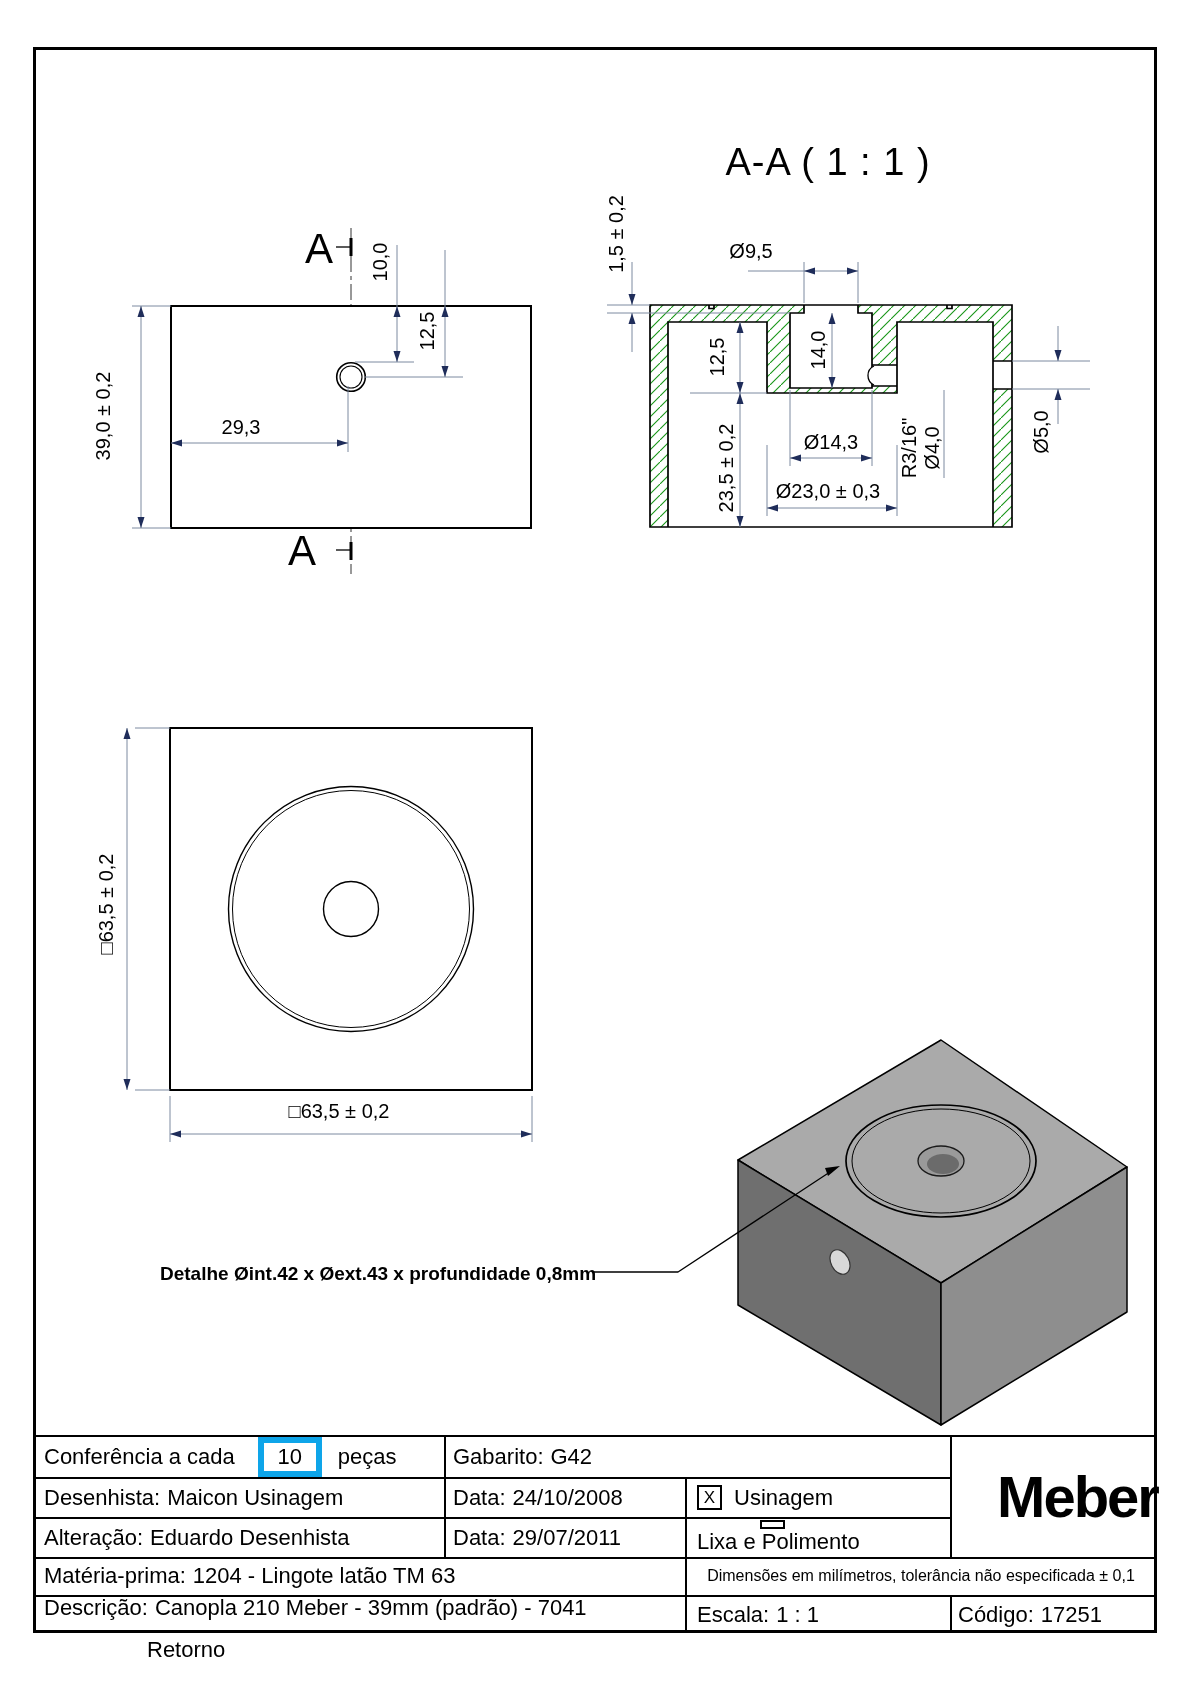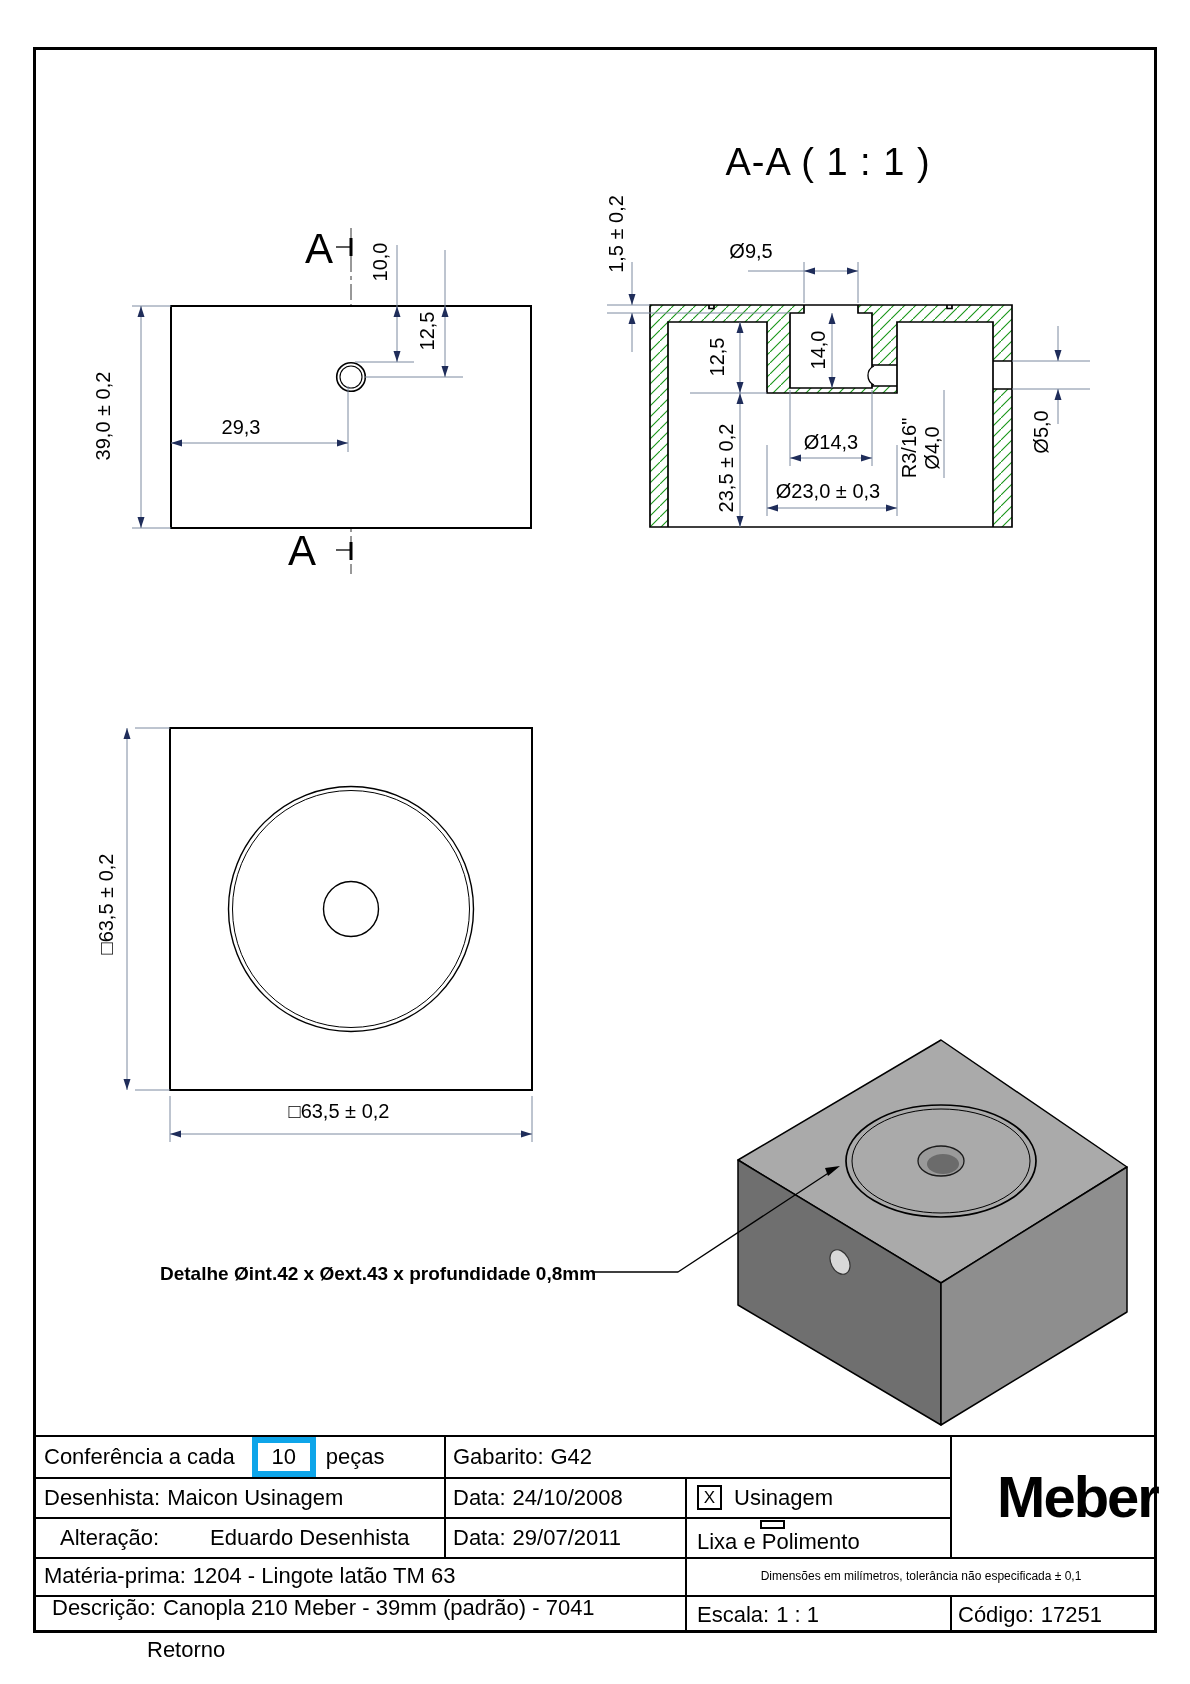--- a/index.html
+++ b/index.html
@@ -15,21 +15,21 @@
   .marker{font-size:42px;}
   .sec-title{font-size:38px;letter-spacing:1px;}
   .note{font-size:19px;font-weight:bold;}
   
   .tbh{position:absolute;height:2px;background:#000;}
   .tbv{position:absolute;width:2px;background:#000;}
   .cell{position:absolute;display:flex;align-items:center;font-size:22px;white-space:nowrap;}
   .cell .lab{margin-right:7px;}
   .valbox{display:inline-flex;align-items:center;justify-content:center;border:6px solid #0ea5e9;min-width:52px;height:28px;margin:0 10px;font-size:22px;}
   .chk{display:inline-flex;align-items:center;justify-content:center;width:25px;height:25px;border:2px solid #000;margin-right:12px;font-size:17px;box-sizing:border-box;}
-  .small-note{font-size:12px;justify-content:center;}
+  .small-note{font-size:16px;justify-content:center;}
   .logo{position:absolute;display:flex;align-items:center;justify-content:center;font-size:58px;font-weight:bold;letter-spacing:-2px;}
 </style>
 </head>
 <body>
 
 <div class="page">
   <div class="frame"></div>
 
   <svg class="draw" width="1190" height="1684" viewBox="0 0 1190 1684">
     <defs>
@@ -166,21 +166,21 @@
   <div class="tbh" style="left:33px;top:1435px;width:1124px;"></div>
   <div class="tbh" style="left:33px;top:1477px;width:917px;"></div>
   <div class="tbh" style="left:33px;top:1517px;width:917px;"></div>
   <div class="tbh" style="left:33px;top:1557px;width:1124px;"></div>
   <div class="tbh" style="left:33px;top:1595px;width:1124px;"></div>
   <div class="tbv" style="left:444px;top:1435px;height:122px;"></div>
   <div class="tbv" style="left:685px;top:1477px;height:156px;"></div>
   <div class="tbv" style="left:950px;top:1435px;height:122px;"></div>
   <div class="tbv" style="left:950px;top:1595px;height:38px;"></div>
 
-  <div class="cell" style="left:44px;top:1439px;height:36px;">
+  <div class="cell" style="left:44px;top:1439px;height:36px;gap:6px;">
     <span class="lab">Conferência a cada</span>
     <span class="valbox">10</span>
     <span>peças</span>
   </div>
   <div class="cell" style="left:453px;top:1439px;height:36px;">
     <span class="lab">Gabarito:</span>
     <span>G42</span>
   </div>
 
   <div class="cell" style="left:44px;top:1480px;height:35px;">
@@ -189,42 +189,42 @@
   </div>
   <div class="cell" style="left:453px;top:1480px;height:35px;">
     <span class="lab">Data:</span>
     <span>24/10/2008</span>
   </div>
   <div class="cell" style="left:697px;top:1480px;height:35px;">
     <span class="chk">X</span>
     <span>Usinagem</span>
   </div>
 
-  <div class="cell" style="left:60px;top:1520px;height:35px;gap:44px;">
+  <div class="cell" style="left:44px;top:1520px;height:35px;">
     <span class="lab">Alteração:</span>
     <span>Eduardo Desenhista</span>
   </div>
   <div class="cell" style="left:453px;top:1520px;height:35px;">
     <span class="lab">Data:</span>
     <span>29/07/2011</span>
   </div>
   <div class="cell" style="left:697px;top:1520px;height:35px;flex-direction:column;">
     <span class="chk"></span>
     <span>Lixa e Polimento</span>
   </div>
 
   <div class="cell" style="left:44px;top:1559px;height:34px;">
     <span class="lab">Matéria-prima:</span>
     <span>1204 - Lingote latão TM 63</span>
   </div>
   <div class="cell small-note" style="left:687px;top:1559px;width:468px;height:34px;">
     <span>Dimensões em milímetros, tolerância não especificada ± 0,1</span>
   </div>
 
-  <div class="cell" style="left:44px;top:1598px;height:20px;margin-left:8px;">
+  <div class="cell" style="left:44px;top:1598px;height:20px;">
     <span class="lab">Descrição:</span>
     <span>Canopla 210 Meber - 39mm (padrão) - 7041</span>
   </div>
   <div class="lbl" style="left:147px;top:1637px;font-size:22px;">Retorno</div>
   <div class="cell" style="left:697px;top:1598px;height:34px;">
     <span class="lab">Escala:</span>
     <span>1 : 1</span>
   </div>
   <div class="cell" style="left:958px;top:1598px;height:34px;">
     <span class="lab">Código:</span>

